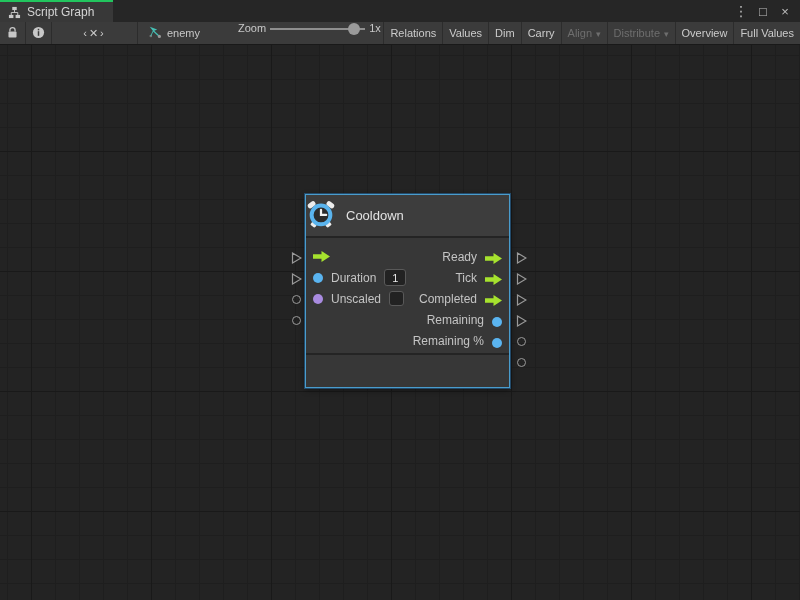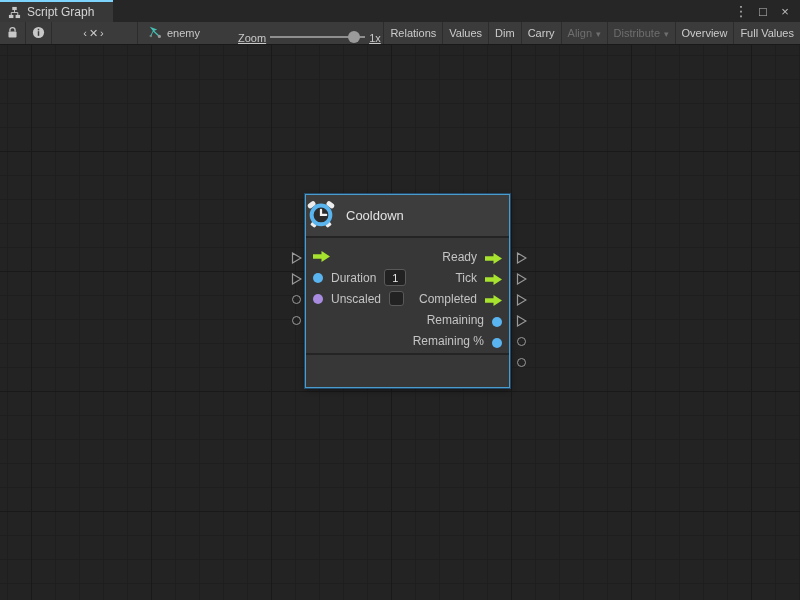--- a/index.html
+++ b/index.html
@@ -1,39 +1,39 @@
 <!DOCTYPE html>
 <html><head>
 <meta charset="utf-8">
 <style>
   * { margin:0; padding:0; box-sizing:border-box; }
   html,body { width:800px; height:600px; overflow:hidden; background:#232323;
               font-family:"Liberation Sans", sans-serif; -webkit-font-smoothing:antialiased; }
 
   
   .titlebar { height:22px; background:#262626; display:flex; align-items:stretch; }
-  .tab { width:113px; background:#383838; border-top:2px solid #7dd3fc;
+  .tab { width:113px; background:#383838; border-top:2px solid #22c55e;
          display:flex; align-items:center; gap:6px; padding-left:8px;
          color:#d4d4d4; font-size:12px; }
   .tab-icon { display:flex; align-items:center; }
   .win-controls { margin-left:auto; display:flex; align-items:center; gap:4px; padding-right:6px;
                   color:#bdbdbd; }
   .win-btn { width:18px; height:18px; display:flex; align-items:center; justify-content:center;
              font-size:13px; cursor:default; }
   .win-btn.menu { font-size:14px; }
 
   
   .toolbar { height:23px; background:#3b3b3b; border-bottom:1px solid #191919;
              display:flex; align-items:stretch; color:#c8c8c8; font-size:11px; }
   .tool-cell { display:flex; align-items:center; justify-content:center;
                border-right:1px solid #2c2c2c; padding:0 8px; }
   .tool-cell.icon-cell { width:26px; padding:0; }
   .tool-cell.wide { width:86px; padding:0; letter-spacing:2px; color:#cccccc; font-size:11px; }
   .breadcrumb { display:flex; align-items:center; gap:5px; padding:0 10px; border-right:none; }
-  .zoom-area { display:flex; align-items:flex-end; gap:4px; margin-left:28px;text-decoration:underline; }
+  .zoom-area { display:flex; align-items:flex-start; gap:4px; margin-left:28px; }
   .slider { position:relative; width:95px; height:14px; }
   .slider-track { position:absolute; left:0; right:0; top:6px; height:2px; background:#8f8f8f; }
   .slider-handle { position:absolute; top:1px; left:78px; width:12px; height:12px;
                    border-radius:50%; background:#9a9a9a; }
   .btn-group { margin-left:auto; display:flex; align-items:stretch; }
   .tbtn { display:flex; align-items:center; gap:4px; padding:0 6px;
           border-left:1px solid #2c2c2c; color:#cccccc; white-space:nowrap; cursor:default; }
   .tbtn.disabled { color:#6e6e6e; }
   .tbtn .caret { font-size:9px; margin-top:1px; }
 

